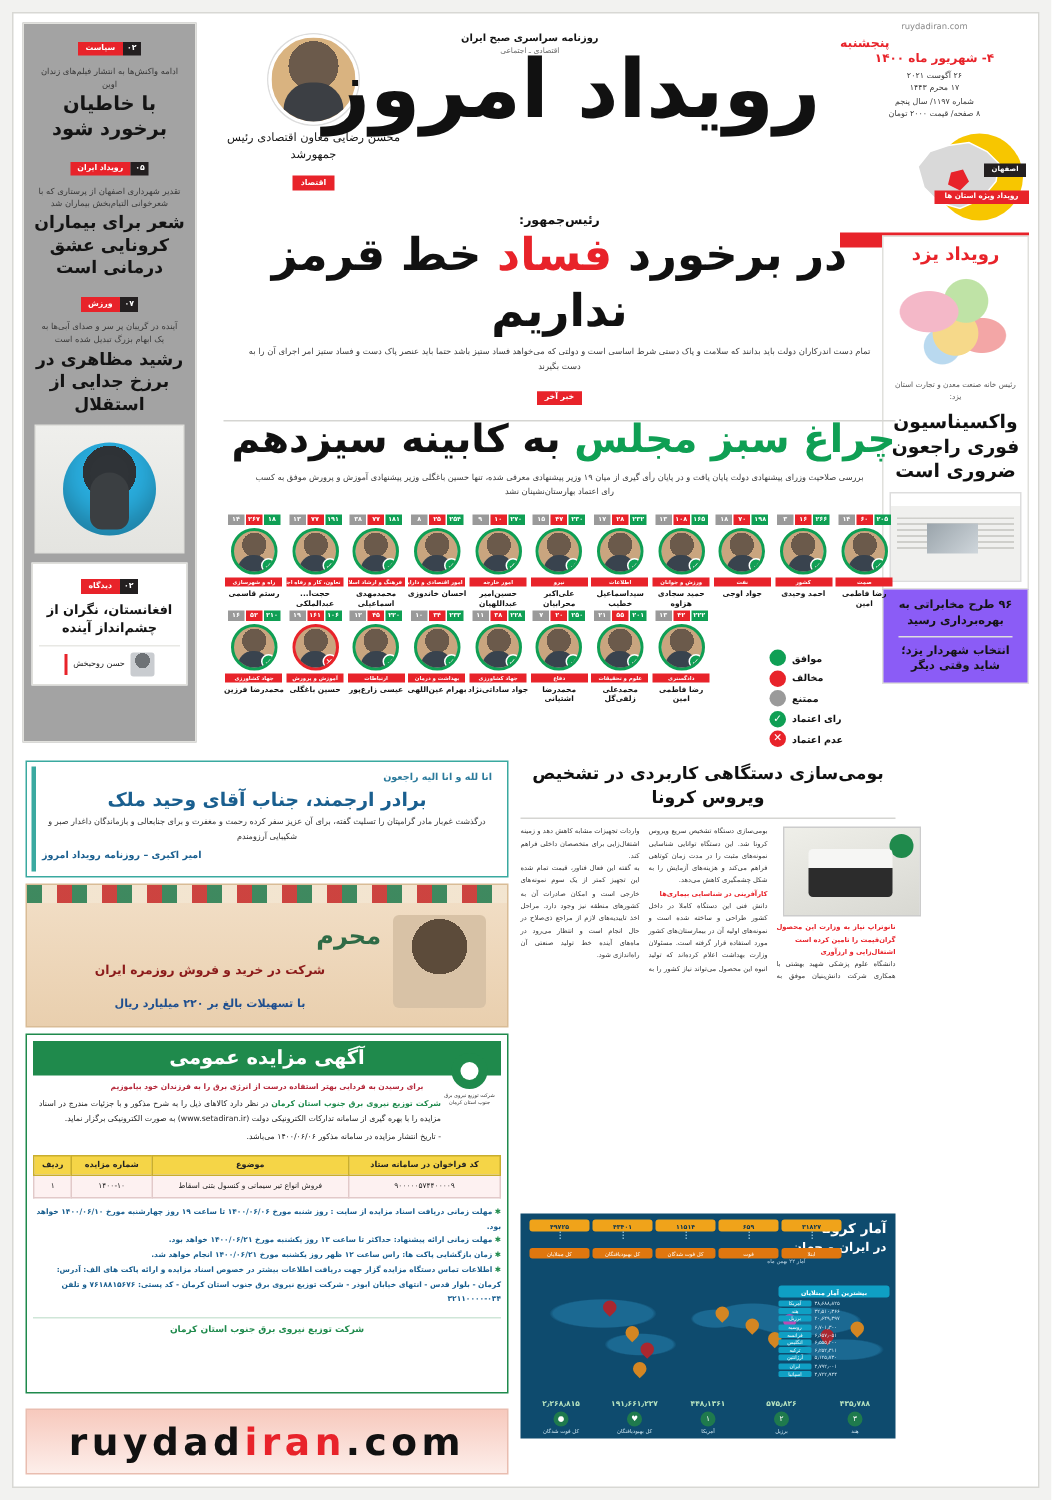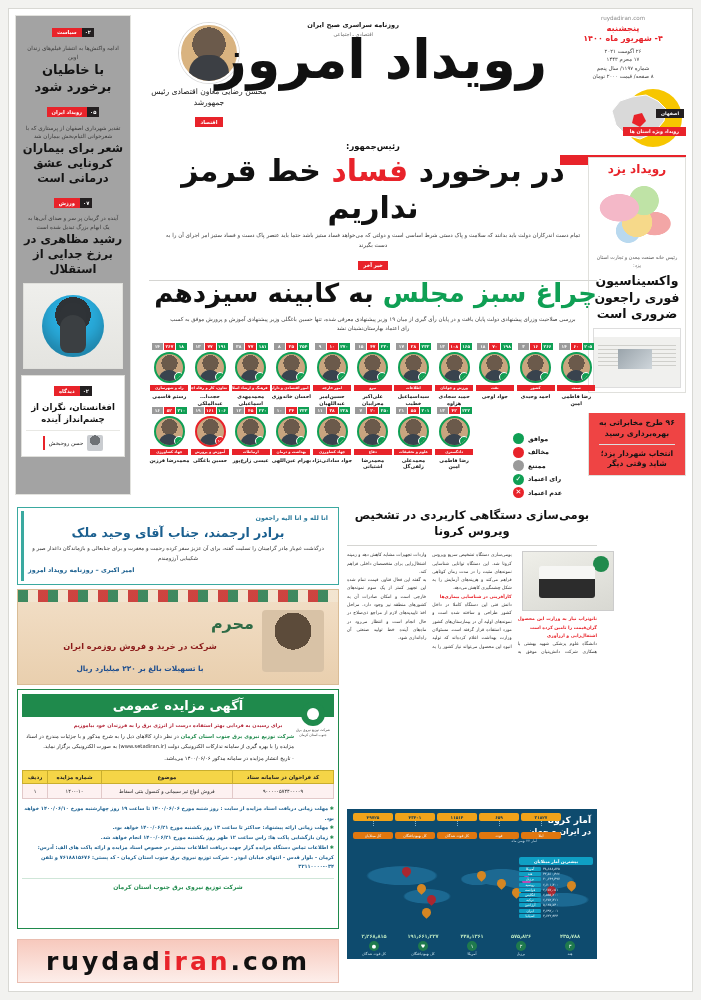--- a/index.html
+++ b/index.html
@@ -115,21 +115,21 @@
     width:40px;height:34px;border-radius:18px 18px 4px 4px;background:#3c3f44;
   }
   .editor-name { font-size:7.6px; font-weight:normal; line-height:1.4; margin-top:4px; color:#141414;}
   .editor-tag { margin-top:3px; }
 
   
   .datepanel {
     position:absolute; left:6px; top:6px; width:126px;
   }
   .dp-site { font-size:5.6px; color:#8a8a8a; text-align:center; }
-  .dp-day { font-size:8.4px; color:#e8232a; font-weight:bold; text-align:center; margin-top:2px;}
+  .dp-day { font-size:8.4px; color:#e8232a; font-weight:bold; text-align:left; margin-top:2px;}
   .dp-date { font-size:8px; color:#e8232a; font-weight:bold; text-align:center; margin-top:1px;}
   .dp-meta { font-size:5.3px; color:#3a3a3a; text-align:center; line-height:1.6; margin-top:4px;}
   .map-blob {
     position:relative; margin-top:4px; height:66px;
   }
   .map-circle {
     position:absolute; right:4px; top:4px;
     width:58px;height:58px;border-radius:50%;background:#f7c600;
   }
   .iran-shape {
@@ -179,22 +179,22 @@
   }
   .rr-paper::before{
     content:"";position:absolute;left:4px;right:4px;top:16px;height:22px;
     background:repeating-linear-gradient(180deg,#cfcfcb 0 1px,transparent 1px 4px);
   }
   .rr-paper::after{
     content:"";position:absolute;left:24px;top:20px;width:34px;height:20px;
     background:linear-gradient(135deg,#9aa4ab,#cfd6db);
   }
   .rr-item {
-    border:1px solid #e0e0dc;border-top:none;background:#ef4444;
-    padding:5px 4px; text-align:center;margin-top:20px;
+    border:1px solid #e0e0dc;border-top:none;background:#8b5cf6;
+    padding:5px 4px; text-align:center;
   }
   .rr-item .t { font-size:7.6px;font-weight:bold;line-height:1.4;color:#141414;}
   .rr-sep { height:1px;background:#dedede;margin:4px 6px;}
 
   
   .lead {
     position:absolute; left:140px; top:132px; width:448px;
   }
   .lead-label { font-size:8.4px;font-weight:bold;text-align:center;color:#111;}
   .lead-hl {

